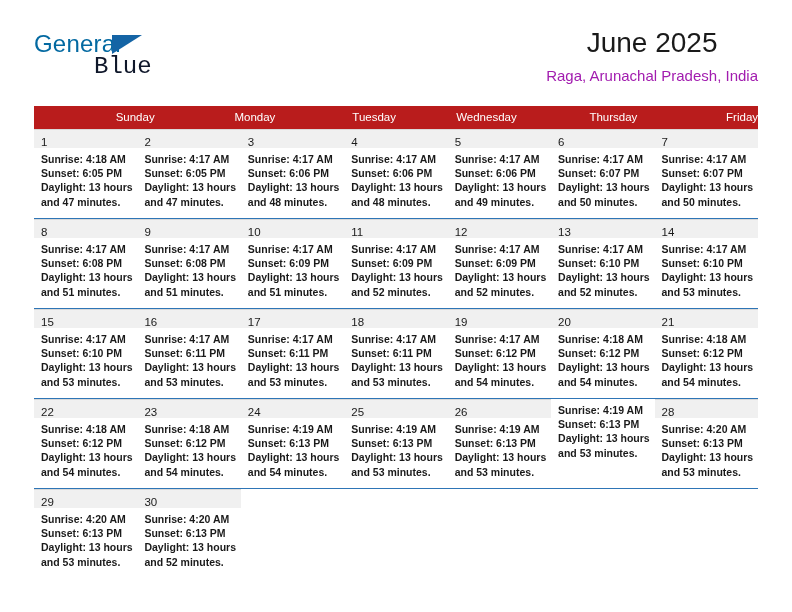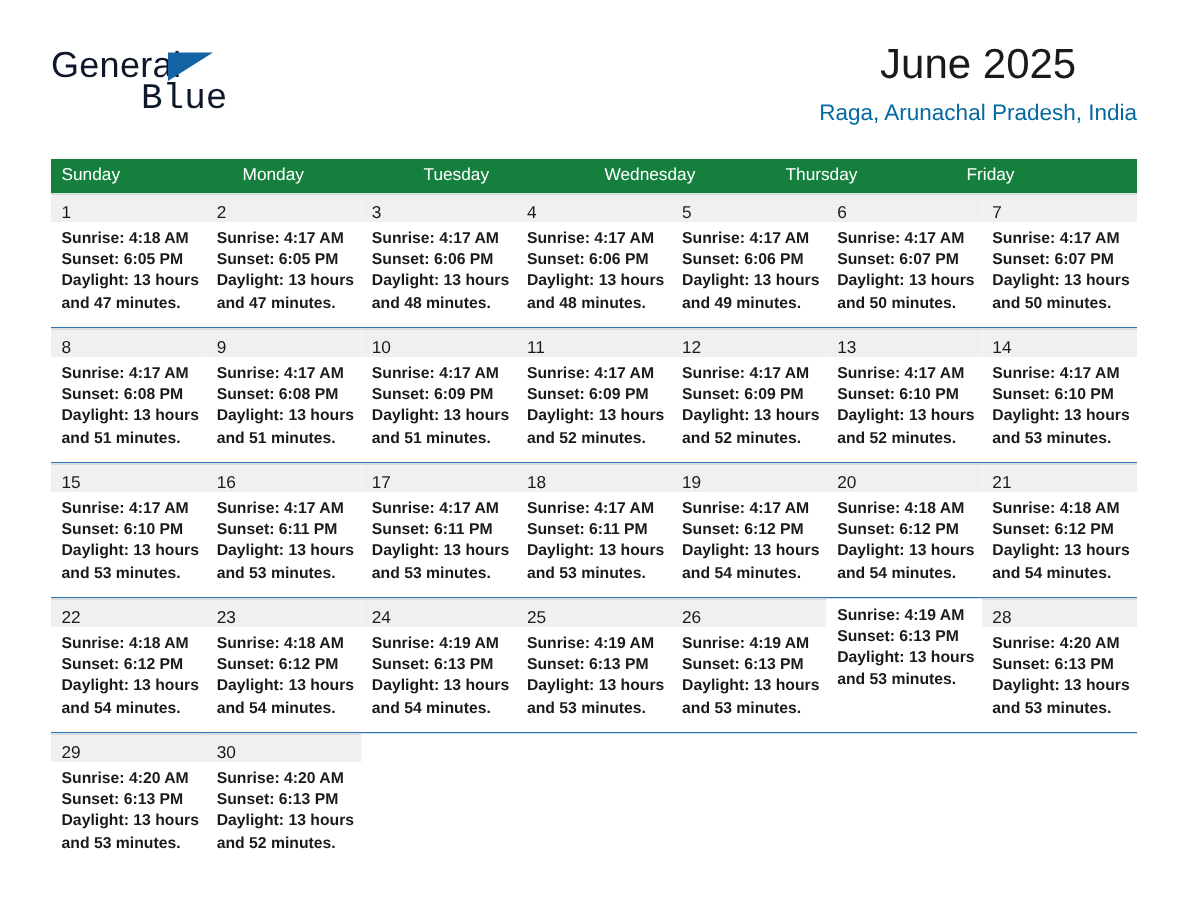--- a/index.html
+++ b/index.html
@@ -37,21 +37,21 @@
     top: 4px;
     width: 200px;
     height: 56px;
   }
   .logo-general {
     position: absolute;
     left: 0;
     top: 0;
     font-size: 24px;
     letter-spacing: 0.2px;
-    color: #0f172a;
+    color: #0369a1;
     font-family: "Liberation Sans", sans-serif;
   }
   .logo-triangle {
     position: absolute;
     left: 78px;
     top: 5px;
     width: 0;
     height: 0;
     border-left: 30px solid #1464a5;
     border-bottom: 19px solid transparent;
@@ -73,37 +73,38 @@
   }
   .cal-title {
     font-size: 28px;
     color: #1a1a1a;
     line-height: 34px;
     white-space: nowrap;
   }
   .cal-subtitle {
     margin-top: 6px;
     font-size: 15px;
-    color: #0369a1;
+    color: #a21caf;
     line-height: 19px;
     white-space: nowrap;
   }
 
   
   .calendar {
     position: absolute;
     left: 34px;
     top: 106px;
     width: 724px;
   }
 
   .weekdays {
     display: flex;
     width: 100%;
-    background: #15803d;
+    background: #b91c1c;
+    text-align: right;
   }
   .weekday {
     flex: 1 1 0;
     padding: 4px 0 5px 7px;
     box-sizing: border-box;
     color: #ffffff;
     font-size: 11.5px;
     line-height: 14px;
   }
 

